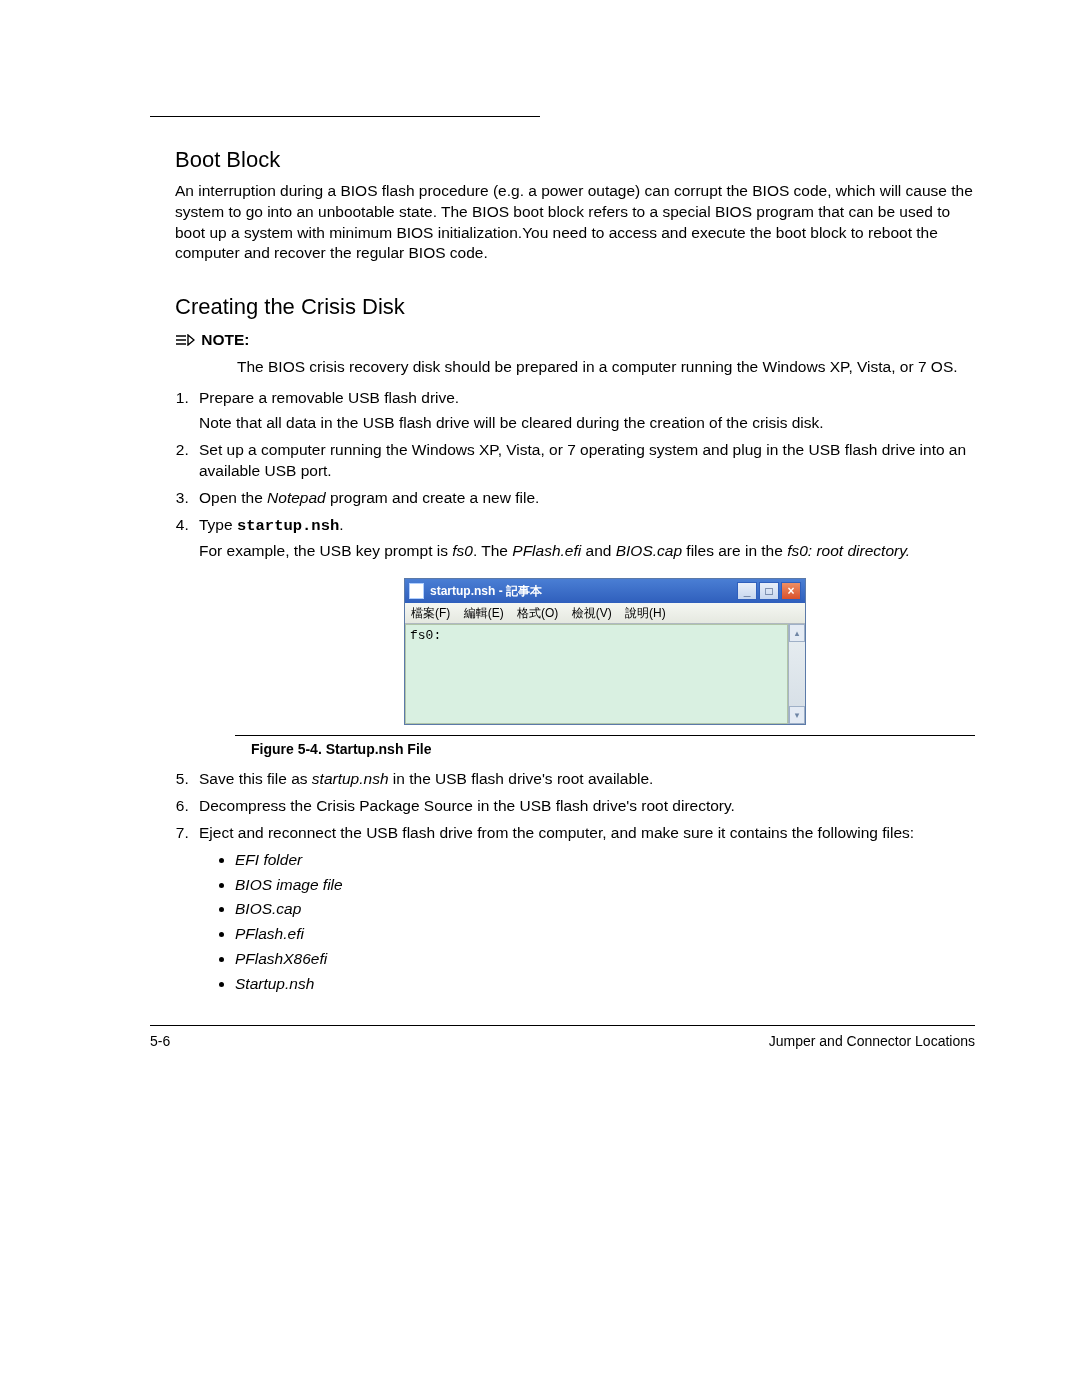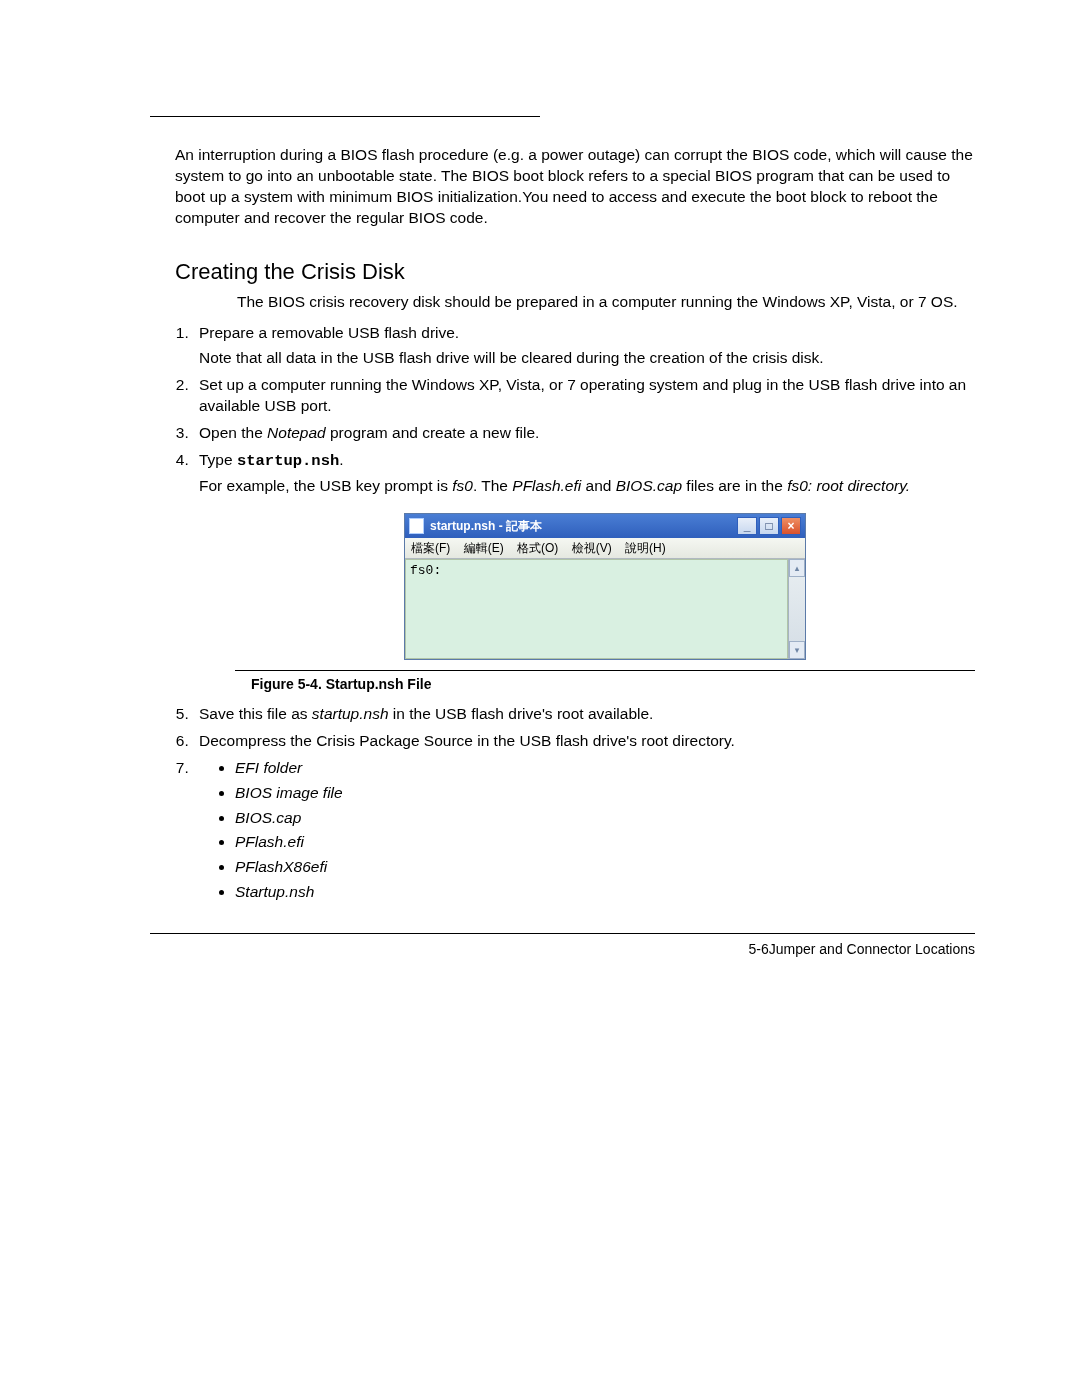--- a/index.html
+++ b/index.html
@@ -163,38 +163,48 @@
   }
   ul.bullets li {
     font-style: italic;
     margin: 4px 0;
   }
   .footer {
     border-top:1px solid #000;
     margin-top: 30px;
     padding-top: 6px;
     display:flex;
-    justify-content:flex-end;
+    justify-content:space-between;
     font-size:14px;
   }
   .outer-indent { margin-left: 0; }
 </style>
 </head>
 <body>
 
 <div class="page">
 
   <hr class="title-rule">
 
   <div class="indent outer-indent">
 
+    <h2 class="sub">Boot Block</h2>
     <p>An interruption during a BIOS flash procedure (e.g. a power outage) can corrupt the BIOS code, which will cause the system to go into an unbootable state. The BIOS boot block refers to a special BIOS program that can be used to boot up a system with minimum BIOS initialization.You need to access and execute the boot block to reboot the computer and recover the regular BIOS code.</p>
 
     <h2 class="sub">Creating the Crisis Disk</h2>
 
+    <div class="note-head">
+      <span class="note-icon">
+        <svg width="20" height="12" viewBox="0 0 20 12">
+            <path d="M1 2 H11 M1 6 H11 M1 10 H11" stroke="#000" stroke-width="1.6" fill="none"></path>
+            <path d="M13 1 L19 6 L13 11 Z" fill="none" stroke="#000" stroke-width="1.4"></path>
+          </svg>
+      </span>
+      <span>NOTE:</span>
+    </div>
     <p class="note-body">The BIOS crisis recovery disk should be prepared in a computer running the Windows XP, Vista, or 7 OS.</p>
 
     <ol class="steps">
       <li>
         <span>Prepare a removable USB flash drive.</span>
         <div class="step-extra">Note that all data in the USB flash drive will be cleared during the creation of the crisis disk.</div>
       </li>
       <li>
         <span>Set up a computer running the Windows XP, Vista, or 7 operating system and plug in the USB flash drive into an available USB port.</span>
       </li>
@@ -240,20 +250,21 @@
       <hr class="caption-rule">
       <div class="caption">Figure 5-4.   Startup.nsh File</div>
     </div>
 
     <ol class="steps" start="5">
       <li>
         <span>Save this file as </span><span class="italic">startup.nsh</span><span> in the USB flash drive's root available.</span>
       </li>
       <li>Decompress the Crisis Package Source in the USB flash drive's root directory.</li>
       <li>
+        <span>Eject and reconnect the USB flash drive from the computer, and make sure it contains the following files:</span>
         <ul class="bullets">
           <li>EFI folder</li>
           <li>BIOS image file</li>
           <li>BIOS.cap</li>
           <li>PFlash.efi</li>
           <li>PFlashX86efi</li>
           <li>Startup.nsh</li>
         </ul>
       </li>
     </ol>

